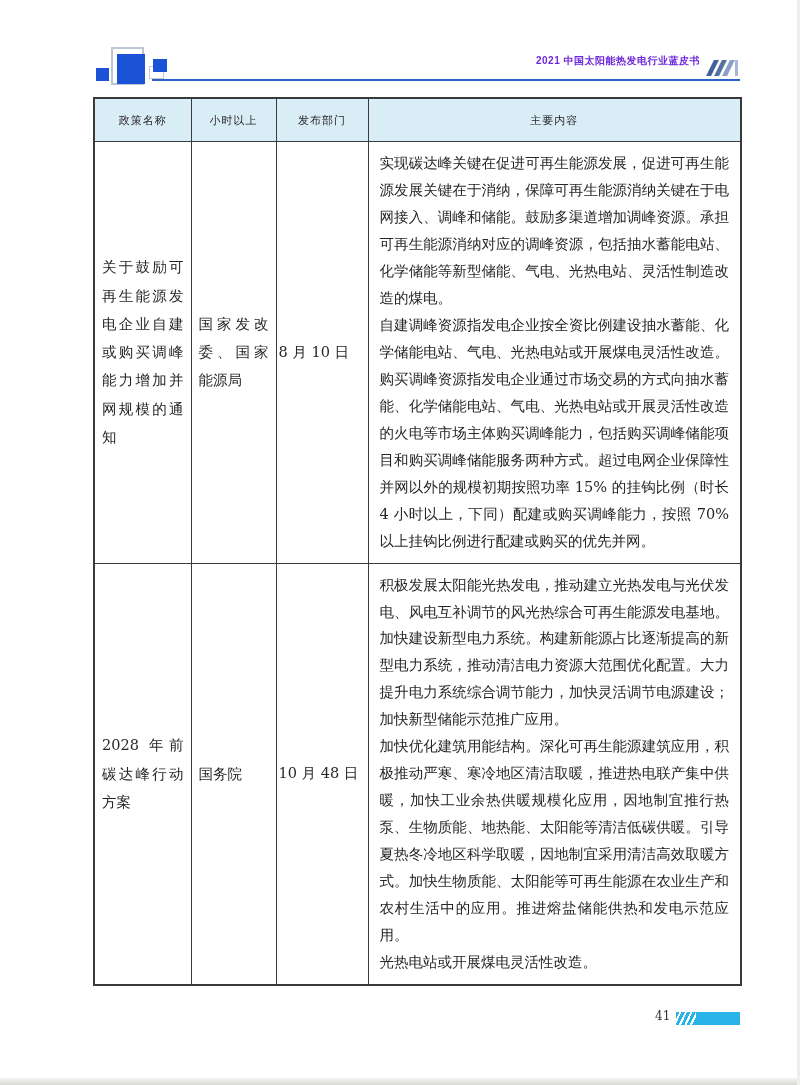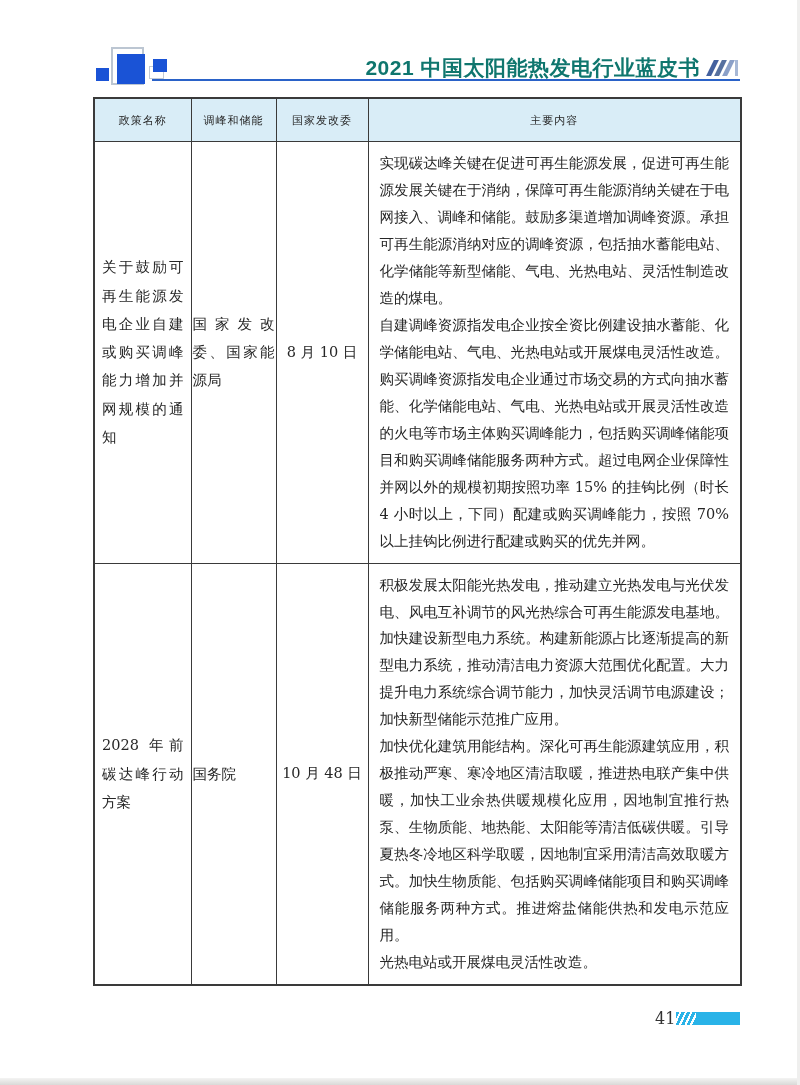--- a/index.html
+++ b/index.html
@@ -24,22 +24,22 @@
   .lg-outline-sm  { left: 149px; top: 66px; width: 13px; height: 11px;
                     border: 1px solid #c3cad5; background: #fff; }
   .lg-small-right { left: 153px; top: 59px; width: 14px; height: 13px; }
   .header-rule {
     position: absolute; left: 152px; top: 79px; width: 588px; height: 2px;
     background: #2a62c8;
   }
   .header-title {
     position: absolute; top: 54px; right: 100px;
     font-family: "Liberation Sans", sans-serif;
-    font-size: 21px; font-weight: bold; letter-spacing: 0.5px;
-    color: #0f766e; white-space: nowrap;
+    font-size: 10px; font-weight: bold; letter-spacing: 0.5px;
+    color: #6d28d9; white-space: nowrap;
   }
   .header-slashes { position: absolute; left: 707px; top: 60px; height: 16px; }
   .hslash { display: inline-block; width: 5px; height: 16px;
             transform: skewX(-26deg); margin-left: 3px; vertical-align: top; }
   .hs1 { background: #44619f; }
   .hs2 { background: #56709f; }
   .hs3 { background: #8ba0c8; }
   .hvbar { display: inline-block; width: 3px; height: 16px;
            margin-left: 4px; background: #a7b8d6; vertical-align: top; }
   
@@ -58,38 +58,38 @@
     height: 40px;
     font-size: 11px;
     letter-spacing: 1px;
   }
   .cell-policy {
     vertical-align: middle; padding: 6px 7px;
     text-align: justify; text-justify: inter-character;
     line-height: 1.95;
   }
   .cell-dept {
-    vertical-align: middle; padding: 6px 1px;
+    vertical-align: middle; padding: 6px 7px;
     text-align: justify; text-justify: inter-character;
     line-height: 1.95;
   }
-  .cell-date { vertical-align: middle; text-align: center; padding: 2px; white-space: nowrap; }
+  .cell-date { vertical-align: middle; text-align: left; padding: 2px; white-space: nowrap; }
   .cell-content {
     vertical-align: middle; padding: 8px 11px;
     text-align: justify; text-justify: inter-character;
     line-height: 1.86;
     margin-left: 24px;
   }
   .cell-content p { margin: 0; }
   .row-1 { height: 388px; }
   .row-2 { height: 415px; }
   
   .page-number {
     position: absolute; left: 655px; top: 1009px;
-    font-size: 16px; color: #333;
+    font-size: 12px; color: #333;
   }
   .footer-bar {
     position: absolute; left: 676px; top: 1012px;
     width: 64px; height: 13px;
     background: #29b3e8;
   }
   .footer-bar::before {
     content: ""; position: absolute; left: 0; top: 0;
     width: 20px; height: 13px;
     background: repeating-linear-gradient(115deg,
@@ -126,42 +126,42 @@
   <table class="doc-table">
     <colgroup>
       <col style="width:97px">
       <col style="width:85px">
       <col style="width:92px">
       <col style="width:373px">
     </colgroup>
     <thead>
       <tr>
         <th>政策名称</th>
-        <th>调峰和储能</th>
-        <th>国家发改委</th>
+        <th>小时以上</th>
+        <th>发布部门</th>
         <th>主要内容</th>
       </tr>
     </thead>
     <tbody>
       <tr class="row-1">
         <td class="cell-policy">关于鼓励可再生能源发电企业自建或购买调峰能力增加并网规模的通知</td>
         <td class="cell-dept">国家发改委、国家能源局</td>
         <td class="cell-date">8 月 10 日</td>
         <td class="cell-content">
           <p>实现碳达峰关键在促进可再生能源发展，促进可再生能源发展关键在于消纳，保障可再生能源消纳关键在于电网接入、调峰和储能。鼓励多渠道增加调峰资源。承担可再生能源消纳对应的调峰资源，包括抽水蓄能电站、化学储能等新型储能、气电、光热电站、灵活性制造改造的煤电。</p>
           <p>自建调峰资源指发电企业按全资比例建设抽水蓄能、化学储能电站、气电、光热电站或开展煤电灵活性改造。购买调峰资源指发电企业通过市场交易的方式向抽水蓄能、化学储能电站、气电、光热电站或开展灵活性改造的火电等市场主体购买调峰能力，包括购买调峰储能项目和购买调峰储能服务两种方式。超过电网企业保障性并网以外的规模初期按照功率 15% 的挂钩比例（时长 4 小时以上，下同）配建或购买调峰能力，按照 70% 以上挂钩比例进行配建或购买的优先并网。</p>
         </td>
       </tr>
       <tr class="row-2">
         <td class="cell-policy">2028 年前碳达峰行动方案</td>
         <td class="cell-dept">国务院</td>
         <td class="cell-date">10 月 48 日</td>
         <td class="cell-content">
           <p>积极发展太阳能光热发电，推动建立光热发电与光伏发电、风电互补调节的风光热综合可再生能源发电基地。加快建设新型电力系统。构建新能源占比逐渐提高的新型电力系统，推动清洁电力资源大范围优化配置。大力提升电力系统综合调节能力，加快灵活调节电源建设；加快新型储能示范推广应用。</p>
-          <p>加快优化建筑用能结构。深化可再生能源建筑应用，积极推动严寒、寒冷地区清洁取暖，推进热电联产集中供暖，加快工业余热供暖规模化应用，因地制宜推行热泵、生物质能、地热能、太阳能等清洁低碳供暖。引导夏热冬冷地区科学取暖，因地制宜采用清洁高效取暖方式。加快生物质能、包括购买调峰储能项目和购买调峰储能服务两种方式。推进熔盐储能供热和发电示范应用。</p>
+          <p>加快优化建筑用能结构。深化可再生能源建筑应用，积极推动严寒、寒冷地区清洁取暖，推进热电联产集中供暖，加快工业余热供暖规模化应用，因地制宜推行热泵、生物质能、地热能、太阳能等清洁低碳供暖。引导夏热冬冷地区科学取暖，因地制宜采用清洁高效取暖方式。加快生物质能、太阳能等可再生能源在农业生产和农村生活中的应用。推进熔盐储能供热和发电示范应用。</p>
           <p>光热电站或开展煤电灵活性改造。</p>
         </td>
       </tr>
     </tbody>
   </table>
 
   <span class="page-number">41</span>
   <span class="footer-bar"></span>
 
   <div class="bottom-edge"></div>

